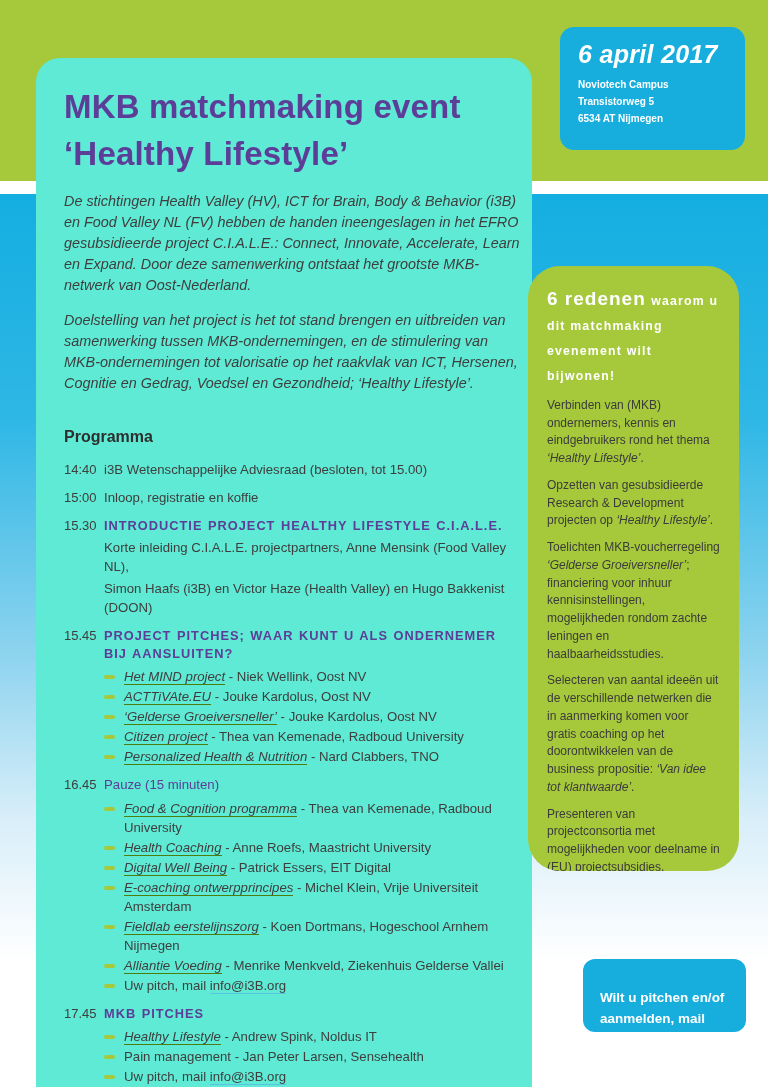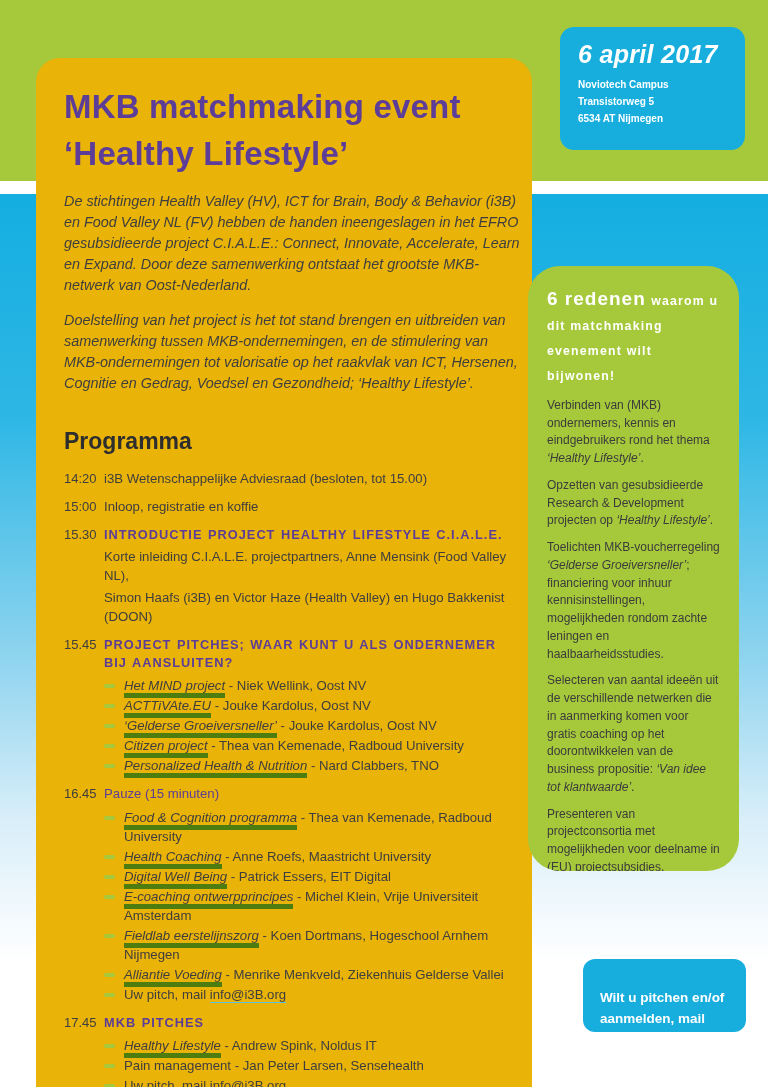--- a/index.html
+++ b/index.html
@@ -7,36 +7,36 @@
     width:768px;height:1087px;position:relative;overflow:hidden;
     background:#ffffff;
     font-family:"Liberation Sans","DejaVu Sans",sans-serif;
     -webkit-font-smoothing:antialiased;
   }
   
   .band-green{position:absolute;left:0;top:0;width:768px;height:181px;background:#a6c93b;}
   .band-blue{position:absolute;left:0;top:194px;width:768px;height:800px;
     background:linear-gradient(180deg,#14aee1 0%,#2eb7e5 28%,#8fd4ef 58%,#d8eef9 78%,#ffffff 96%);}
   
-  .card{position:absolute;left:36px;top:58px;width:496px;height:1029px;background:#eab308;
+  .card{position:absolute;left:36px;top:58px;width:496px;height:1029px;background:#5eead4;
     border-radius:24px 24px 0 0;padding:14px 12px 0 28px;box-sizing:border-box;z-index:2;overflow:hidden;}
   .title{color:#5c3d97;font-size:33px;line-height:1.42;font-weight:bold;margin-top:12px;letter-spacing:0.2px;}
   .intro p{font-style:italic;color:#3e3e3e;font-size:14.4px;line-height:1.47;margin:13px 0 0 0;}
-  .prog-title{color:#2e2e2e;font-size:23px;font-weight:bold;margin:34px 0 0 0;}
+  .prog-title{color:#2e2e2e;font-size:16px;font-weight:bold;margin:34px 0 0 0;}
   .schedule{margin-top:15px;}
   .prow{display:flex;margin-bottom:9px;}
   .ptime{width:40px;flex:none;font-size:13px;color:#3e3e3e;padding-top:1px;}
   .pbody{flex:1;font-size:13.2px;color:#3e3e3e;line-height:1.42;}
   .pheading{color:#5c3d97;font-weight:bold;font-size:12.8px;letter-spacing:1px;word-spacing:1px;}
   .ppurple{color:#5c3d97;}
   .psub{margin-top:4px;line-height:1.42;}
   .bullets{margin-top:4px;}
   .bullet{display:flex;align-items:flex-start;line-height:19px;margin-bottom:1px;}
   .dash{flex:none;width:11px;height:4px;border-radius:2px;background:#a6c93b;margin:8px 9px 0 0;}
-  .plink{font-style:italic;border-bottom:5px solid #4d7c0f;}
+  .plink{font-style:italic;border-bottom:1px solid #4d7c0f;}
   .elink{border-bottom:1px solid #5bc2e2;}
   
   .date-box{position:absolute;left:560px;top:27px;width:185px;height:123px;background:#17aede;
     border-radius:14px;padding:13px 18px;box-sizing:border-box;z-index:3;color:#fff;}
   .date-box .date{font-size:25px;font-weight:bold;letter-spacing:0.3px;font-style:italic;}
   .date-box .addr{font-size:10px;font-weight:bold;line-height:1.7;margin-top:7px;}
   .reasons{position:absolute;left:528px;top:266px;width:211px;height:605px;background:#a6c93b;
     border-radius:32px;padding:18px 19px;box-sizing:border-box;z-index:3;overflow:hidden;}
   .sb-head{color:#ffffff;font-weight:bold;line-height:1.55;letter-spacing:1px;}
   .sb-big{font-size:19px;}
@@ -91,21 +91,21 @@
   <div class="intro">
     <p>De stichtingen Health Valley (HV), ICT for Brain, Body &amp; Behavior (i3B) en Food Valley NL (FV) hebben de handen ineengeslagen in het EFRO gesubsidieerde project C.I.A.L.E.: Connect, Innovate, Accelerate, Learn en Expand. Door deze samenwerking ontstaat het grootste MKB-netwerk van Oost-Nederland.</p>
     <p>Doelstelling van het project is het tot stand brengen en uitbreiden van samenwerking tussen MKB-ondernemingen, en de stimulering van MKB-ondernemingen tot valorisatie op het raakvlak van ICT, Hersenen, Cognitie en Gedrag, Voedsel en Gezondheid; ‘Healthy Lifestyle’.</p>
   </div>
 
   <div class="prog-title">Programma</div>
 
   <div class="schedule">
 
     <div class="prow">
-      <div class="ptime">14:20</div>
+      <div class="ptime">14:40</div>
       <div class="pbody">i3B Wetenschappelijke Adviesraad (besloten, tot 15.00)</div>
     </div>
 
     <div class="prow">
       <div class="ptime">15:00</div>
       <div class="pbody">Inloop, registratie en koffie</div>
     </div>
 
     <div class="prow">
       <div class="ptime">15.30</div>

